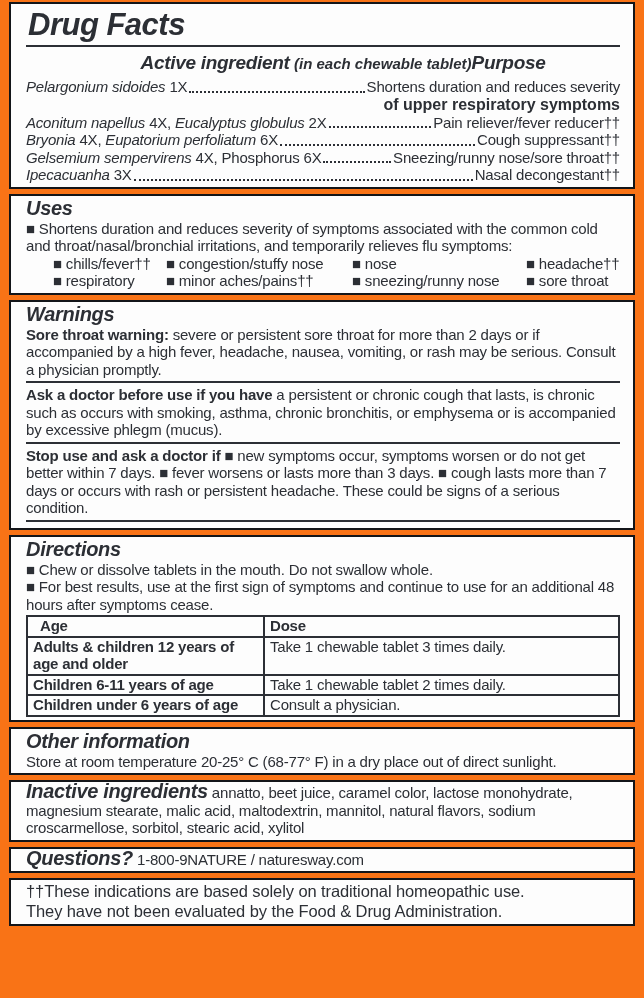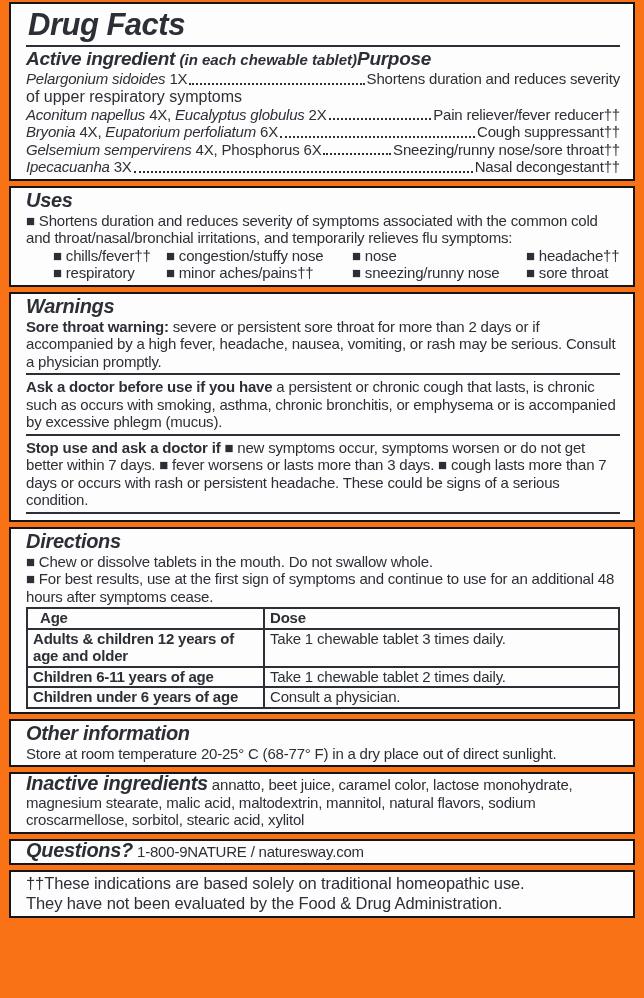--- a/index.html
+++ b/index.html
@@ -35,29 +35,29 @@
   }
 
   .body-text, .ai-row, .uses-grid, .drx-table {
     font-size: 15px; line-height: 17.5px; letter-spacing: -0.2px;
   }
   .body-text { margin: 0; }
   .sb { font-weight: bold; }
   .si { font-style: italic; }
 
   
-  .ai-head { display: flex; justify-content: flex-start; align-items: baseline; line-height: 21px; }
+  .ai-head { display: flex; justify-content: center; align-items: baseline; line-height: 29px; margin-left: 40px; }
   .h2 { font-size: 19px; font-weight: bold; font-style: italic; letter-spacing: -0.3px; }
   .h2-note { font-size: 15px; font-weight: bold; font-style: italic; }
 
   .ai-row { display: flex; align-items: baseline; }
   .ai-left { white-space: nowrap; }
   .leader { flex: 1 1 auto; border-bottom: 2px dotted #2c2f35; align-self: flex-end; margin: 0 2px 3px 2px; min-width: 8px; }
   .ai-right { white-space: nowrap; }
-  .ai-right2 { text-align: left; }
+  .ai-right2 { text-align: right; font-weight: bold; }
 
   
   .uses-grid {
     display: grid;
     grid-template-columns: 113px 186px 174px auto;
     padding-left: 27px;
     row-gap: 0;
   }
 
   

